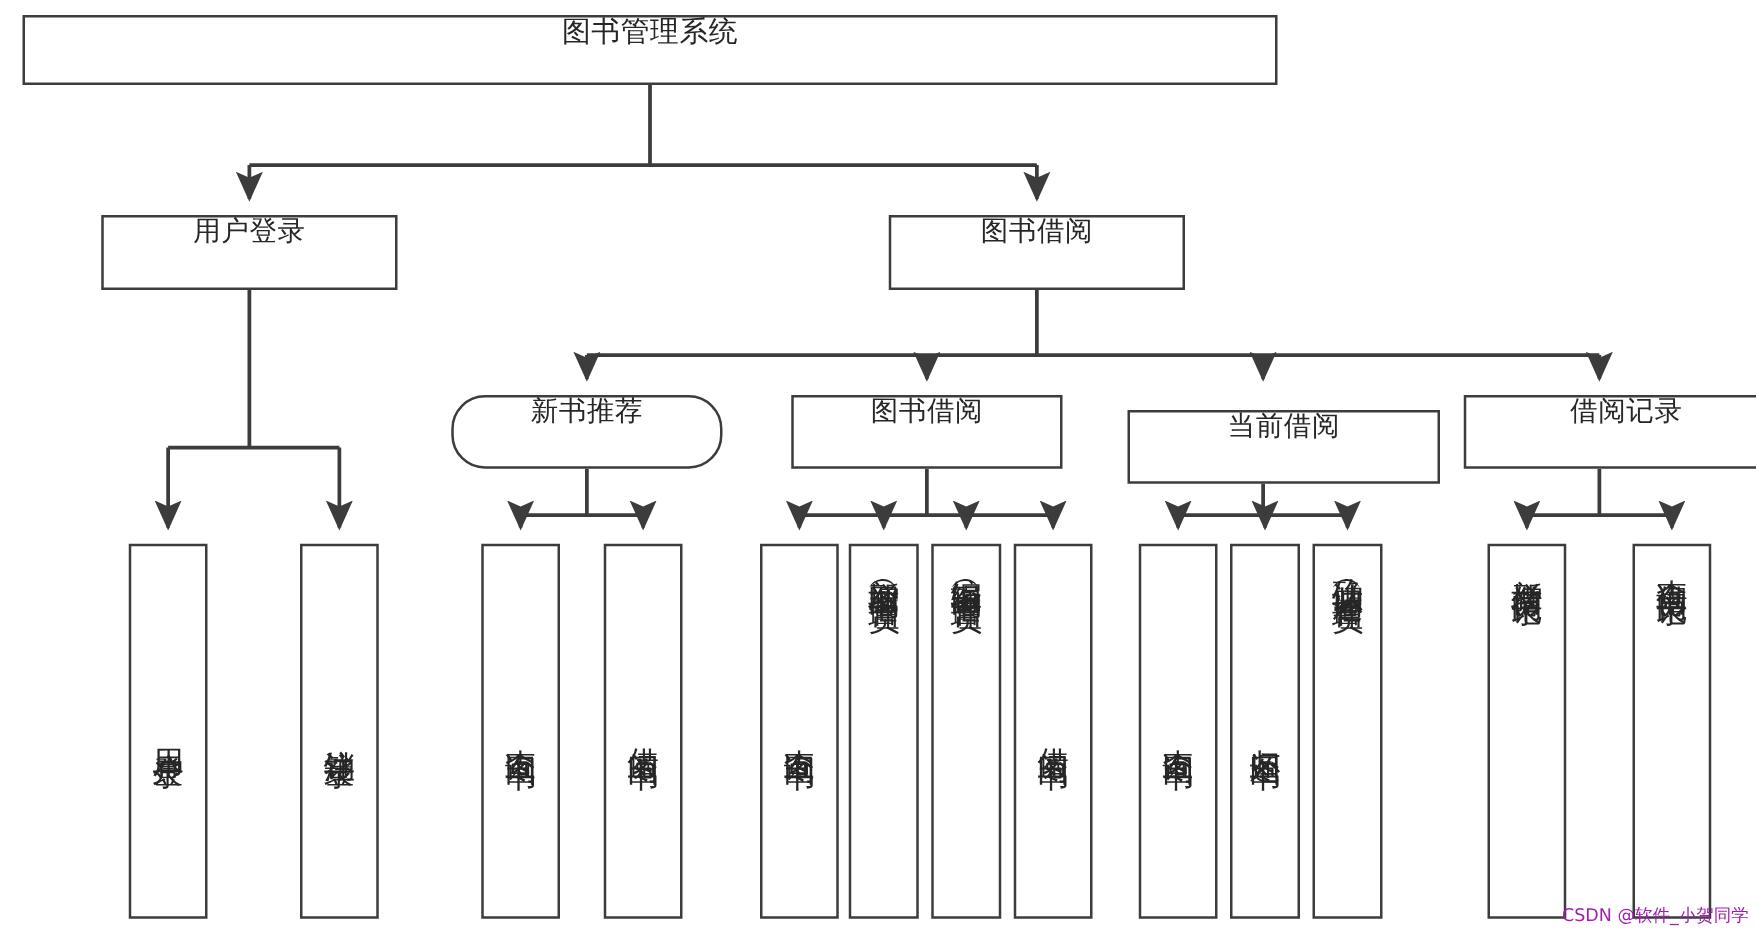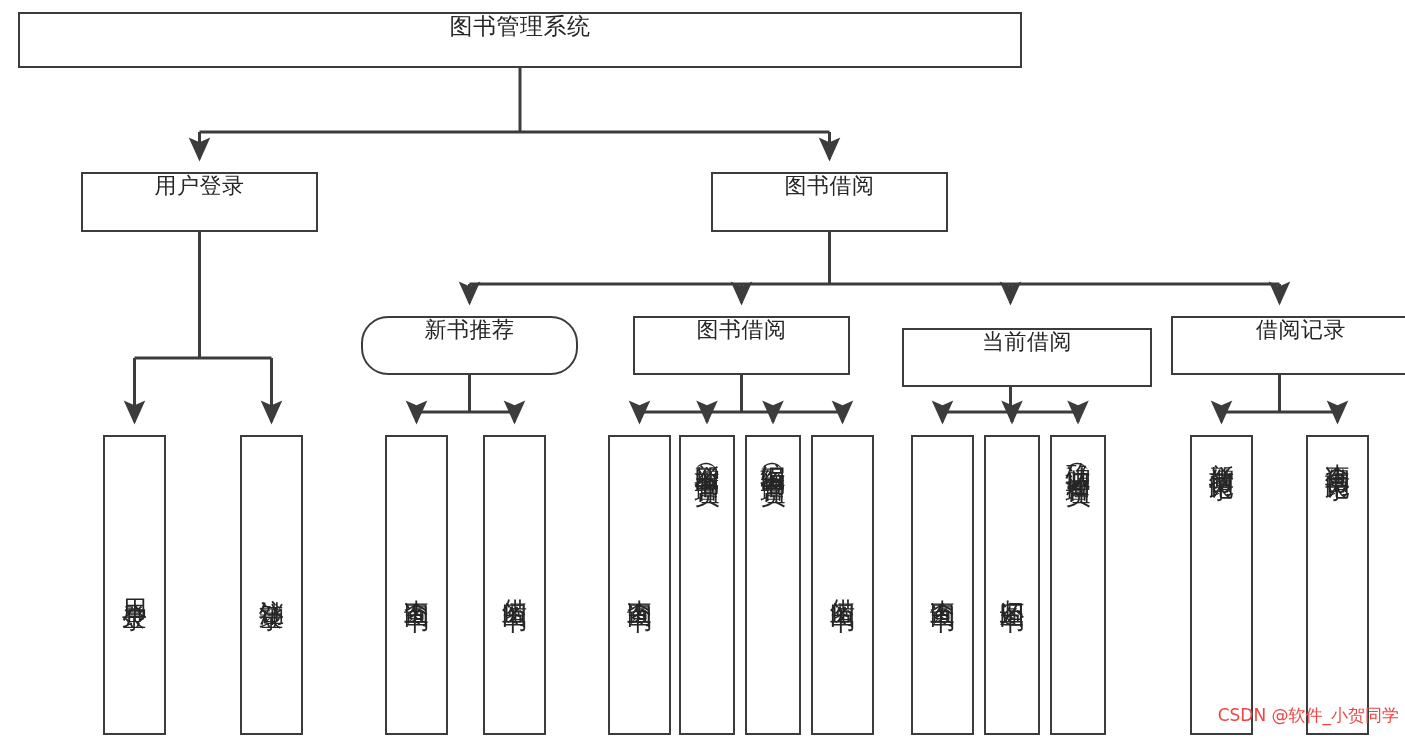--- a/index.html
+++ b/index.html
@@ -62,23 +62,23 @@
     letter-spacing: 3px;
     line-height: 1;
   }
   .node.vert.centered {
     align-items: center;
     padding-top: 0;
   }
   #watermark {
     position: absolute;
     right: 6px;
-    bottom: 20px;
-    font-size: 17px;
-    color: #ef4444;
+    bottom: 5px;
+    font-size: 14px;
+    color: #a21caf;
     z-index: 5;
     white-space: nowrap;
     font-family: "DejaVu Sans", "Liberation Sans", sans-serif;
   }
 </style>
 </head>
 <body>
 
 <div id="diagram-root">
   <svg id="edge-layer" viewBox="0 0 1405 747" xmlns="http://www.w3.org/2000/svg">

